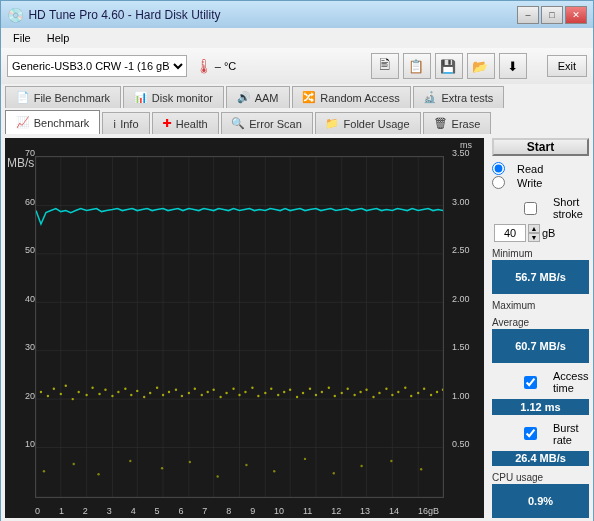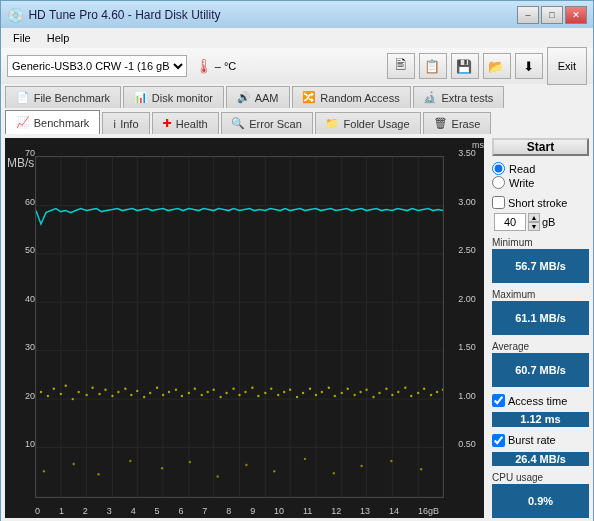--- a/index.html
+++ b/index.html
@@ -59,23 +59,23 @@
     }
     .temp-icon { font-size: 14px; color: #d04040; }
     .toolbar-spacer { flex: 1; }
     .tb-icon-btn {
       width: 28px; height: 26px; border: 1px solid #aaa;
       background: linear-gradient(to bottom, #f8f8f8, #e0e0e0);
       display: flex; align-items: center; justify-content: center;
       cursor: pointer; font-size: 13px;
     }
     .exit-btn {
-      height: 38px; padding: 0 10px; border: 1px solid #aaa;
+      height: 22px; padding: 0 10px; border: 1px solid #aaa;
       background: linear-gradient(to bottom, #f8f8f8, #e0e0e0);
-      cursor: pointer; font-size: 11px;
+      cursor: pointer; font-size: 11px; margin-left: 16px;
     }
 
     
     .tabs-row1, .tabs-row2 {
       background: #f0f0f0;
       display: flex;
       align-items: flex-end;
       padding: 2px 4px 0;
       border-left: 1px solid #6a9fc0;
       border-right: 1px solid #6a9fc0;
@@ -114,34 +114,34 @@
       position: absolute;
       top: 10px; left: 2px; bottom: 30px;
       width: 28px; display: flex; flex-direction: column;
       justify-content: space-between; align-items: flex-end;
       color: #c8c8c8; font-size: 9px;
     }
     .chart-labels-right {
       position: absolute;
       top: 10px; right: 2px; bottom: 30px;
       width: 30px; display: flex; flex-direction: column;
-      justify-content: space-between; align-items: center;
+      justify-content: space-between; align-items: flex-start;
       color: #c8c8c8; font-size: 9px;
     }
     .chart-labels-bottom {
       position: absolute;
       bottom: 2px; left: 30px; right: 45px;
       display: flex; justify-content: space-between;
       color: #c8c8c8; font-size: 9px;
     }
     .chart-unit-left {
       position: absolute; top: 18px; left: 2px; color: #c8c8c8; font-size: 12px;
     }
     .chart-unit-right {
-      position: absolute; top: 2px; right: 0; color: #c8c8c8; font-size: 9px;
+      position: absolute; top: 2px; right: 12px; color: #c8c8c8; font-size: 9px;
     }
 
     .chart-canvas {
       position: absolute;
       top: 18px; left: 30px; right: 40px; bottom: 20px;
       border: 1px solid #444;
     }
 
     
     .right-panel {
@@ -153,22 +153,22 @@
       justify-content: space-between;
     }
     .start-btn {
       width: 100%; height: 24px;
       background: linear-gradient(to bottom, #f0f0f0, #d8d8d8);
       border: 2px outset #ccc;
       font-size: 12px; font-weight: bold;
       cursor: pointer;
     }
     .radio-group { display: flex; flex-direction: column; gap: 1px; margin-top: 2px; }
-    .radio-row { display: flex; align-items: center; gap: 4px; font-size: 11px; }
-    .checkbox-row { display: flex; align-items: center; gap: 3px; font-size: 11px; margin-top: 3px; }
+    .radio-row { display: flex; align-items: center; gap: 12px; font-size: 11px; }
+    .checkbox-row { display: flex; align-items: center; gap: 16px; font-size: 11px; margin-top: 3px; margin-left: 32px; }
     .spinner-row {
       display: flex; align-items: center; gap: 2px; font-size: 11px; margin-left: 2px;
     }
     .spinner-box {
       width: 32px; height: 18px; border: 1px solid #aaa;
       background: white; text-align: center; font-size: 11px;
       display: flex; align-items: center; justify-content: center;
     }
     .spinner-arrows { display: flex; flex-direction: column; }
     .spin-btn {
@@ -483,21 +483,20 @@
       <div class="stat-label">
         <span>Minimum</span>
       </div>
       <div class="stat-value blue-val">56.7 MB/s</div>
     </div>
 
     <div class="stat-section">
       <div class="stat-label">
         <span>Maximum</span>
       </div>
-      <div class="stat-value blue-val">61.1 MB/s</div>
     </div>
 
     <div class="stat-section">
       <div class="stat-label">
         <span>Average</span>
       </div>
       <div class="stat-value blue-val">60.7 MB/s</div>
     </div>
 
     <label class="checkbox-row">

